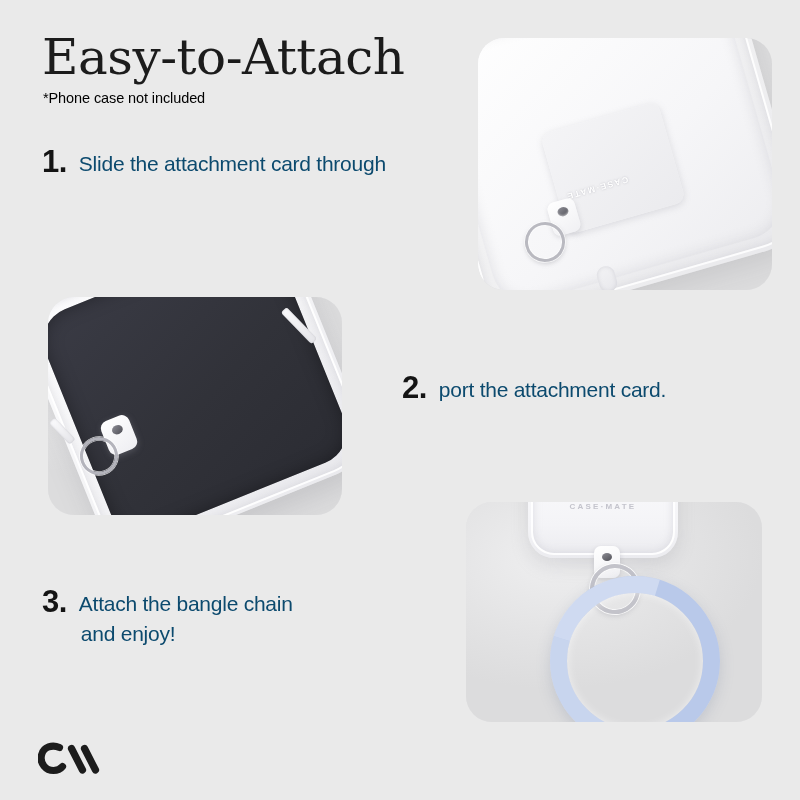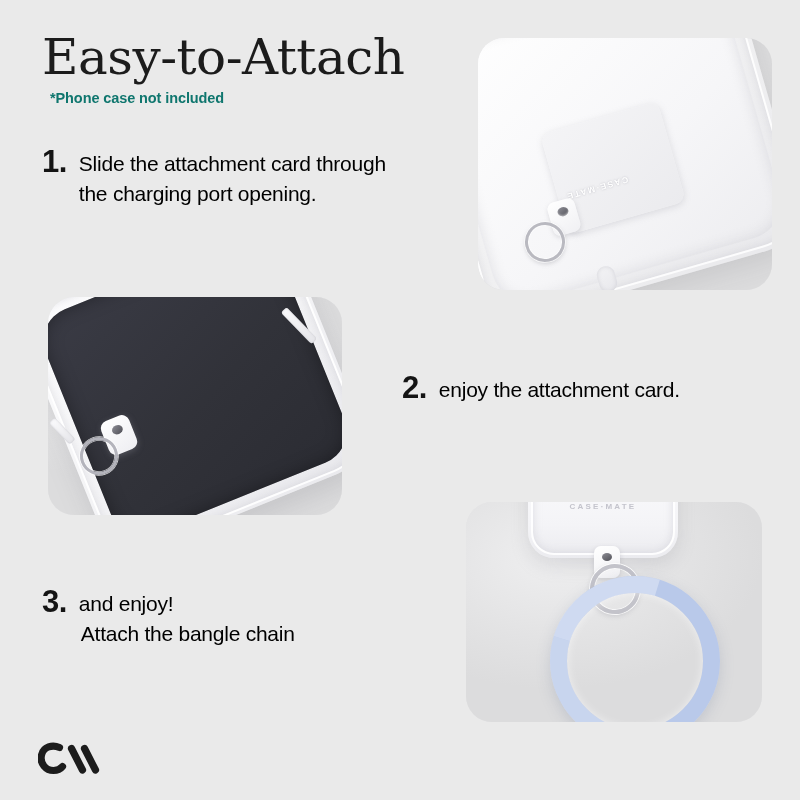--- a/index.html
+++ b/index.html
@@ -31,46 +31,46 @@
     font-size: 49px;
     line-height: 60px;
     letter-spacing: -0.5px;
     color: #1c1c1c;
     font-weight: 400;
     transform: scaleX(1.02);
     transform-origin: left center;
   }
   .subtitle {
     position: absolute;
-    left: 50px;
+    left: 43px;
     top: 90px;
     font-size: 14.5px;
-    font-weight: 700;
-    color: #0f766e;
+    font-weight: 400;
+    color: #000000;
     letter-spacing: -0.1px;
   }
 
   
   .step {
     position: absolute;
     display: flex;
     align-items: flex-start;
   }
   .step-num {
     font-size: 31px;
     font-weight: 700;
     color: #141414;
     line-height: 32px;
     letter-spacing: -0.5px;
     flex: none;
   }
   .step-text {
     font-size: 21px;
     line-height: 30px;
-    color: #000000;
+    color: #0c4a6e;
     font-weight: 400;
     letter-spacing: -0.25px;
     padding-left: 12px;
     padding-top: 3px;
   }
   .step-text .line { display: block; }
 
   #step-1 { left: 42px; top: 146px; width: 430px; }
   #step-2 { left: 402px; top: 372px; width: 390px; }
   #step-3 { left: 42px; top: 586px; width: 380px; }
@@ -386,48 +386,47 @@
     </div>
     <div class="port-notch"></div>
     <div class="card-tab"></div>
     <div class="metal-ring"></div>
   </div>
 
   <div class="step" id="step-1">
     <div class="step-num">1.</div>
     <div class="step-text">
       <span class="line">Slide the attachment card through</span>
-      <span class="line">the charging port opening.</span>
     </div>
   </div>
 
   <div class="panel" id="panel-2">
     <div class="panel-bg"></div>
     <div class="phone-case">
       <div class="phone-screen"></div>
       <div class="case-lip"></div>
       <div class="side-button sb1"></div>
       <div class="side-button sb2"></div>
     </div>
     <div class="phone-tab"></div>
     <div class="phone-ring"></div>
   </div>
 
   <div class="step" id="step-2">
     <div class="step-num">2.</div>
     <div class="step-text">
-      <span class="line">enjoy the attachment card.</span>
+      <span class="line">port the attachment card.</span>
     </div>
   </div>
 
   <div class="step" id="step-3">
     <div class="step-num">3.</div>
     <div class="step-text">
+      <span class="line">Attach the bangle chain</span>
       <span class="line">and enjoy!</span>
-      <span class="line">Attach the bangle chain</span>
     </div>
   </div>
 
   <div class="panel" id="panel-3">
     <div class="panel-bg"></div>
     <div class="case-bottom">
       <div class="case-bottom-lip"></div>
       <div class="case-bottom-logo">CASE·MATE</div>
     </div>
     <div class="bangle-tab"></div>

